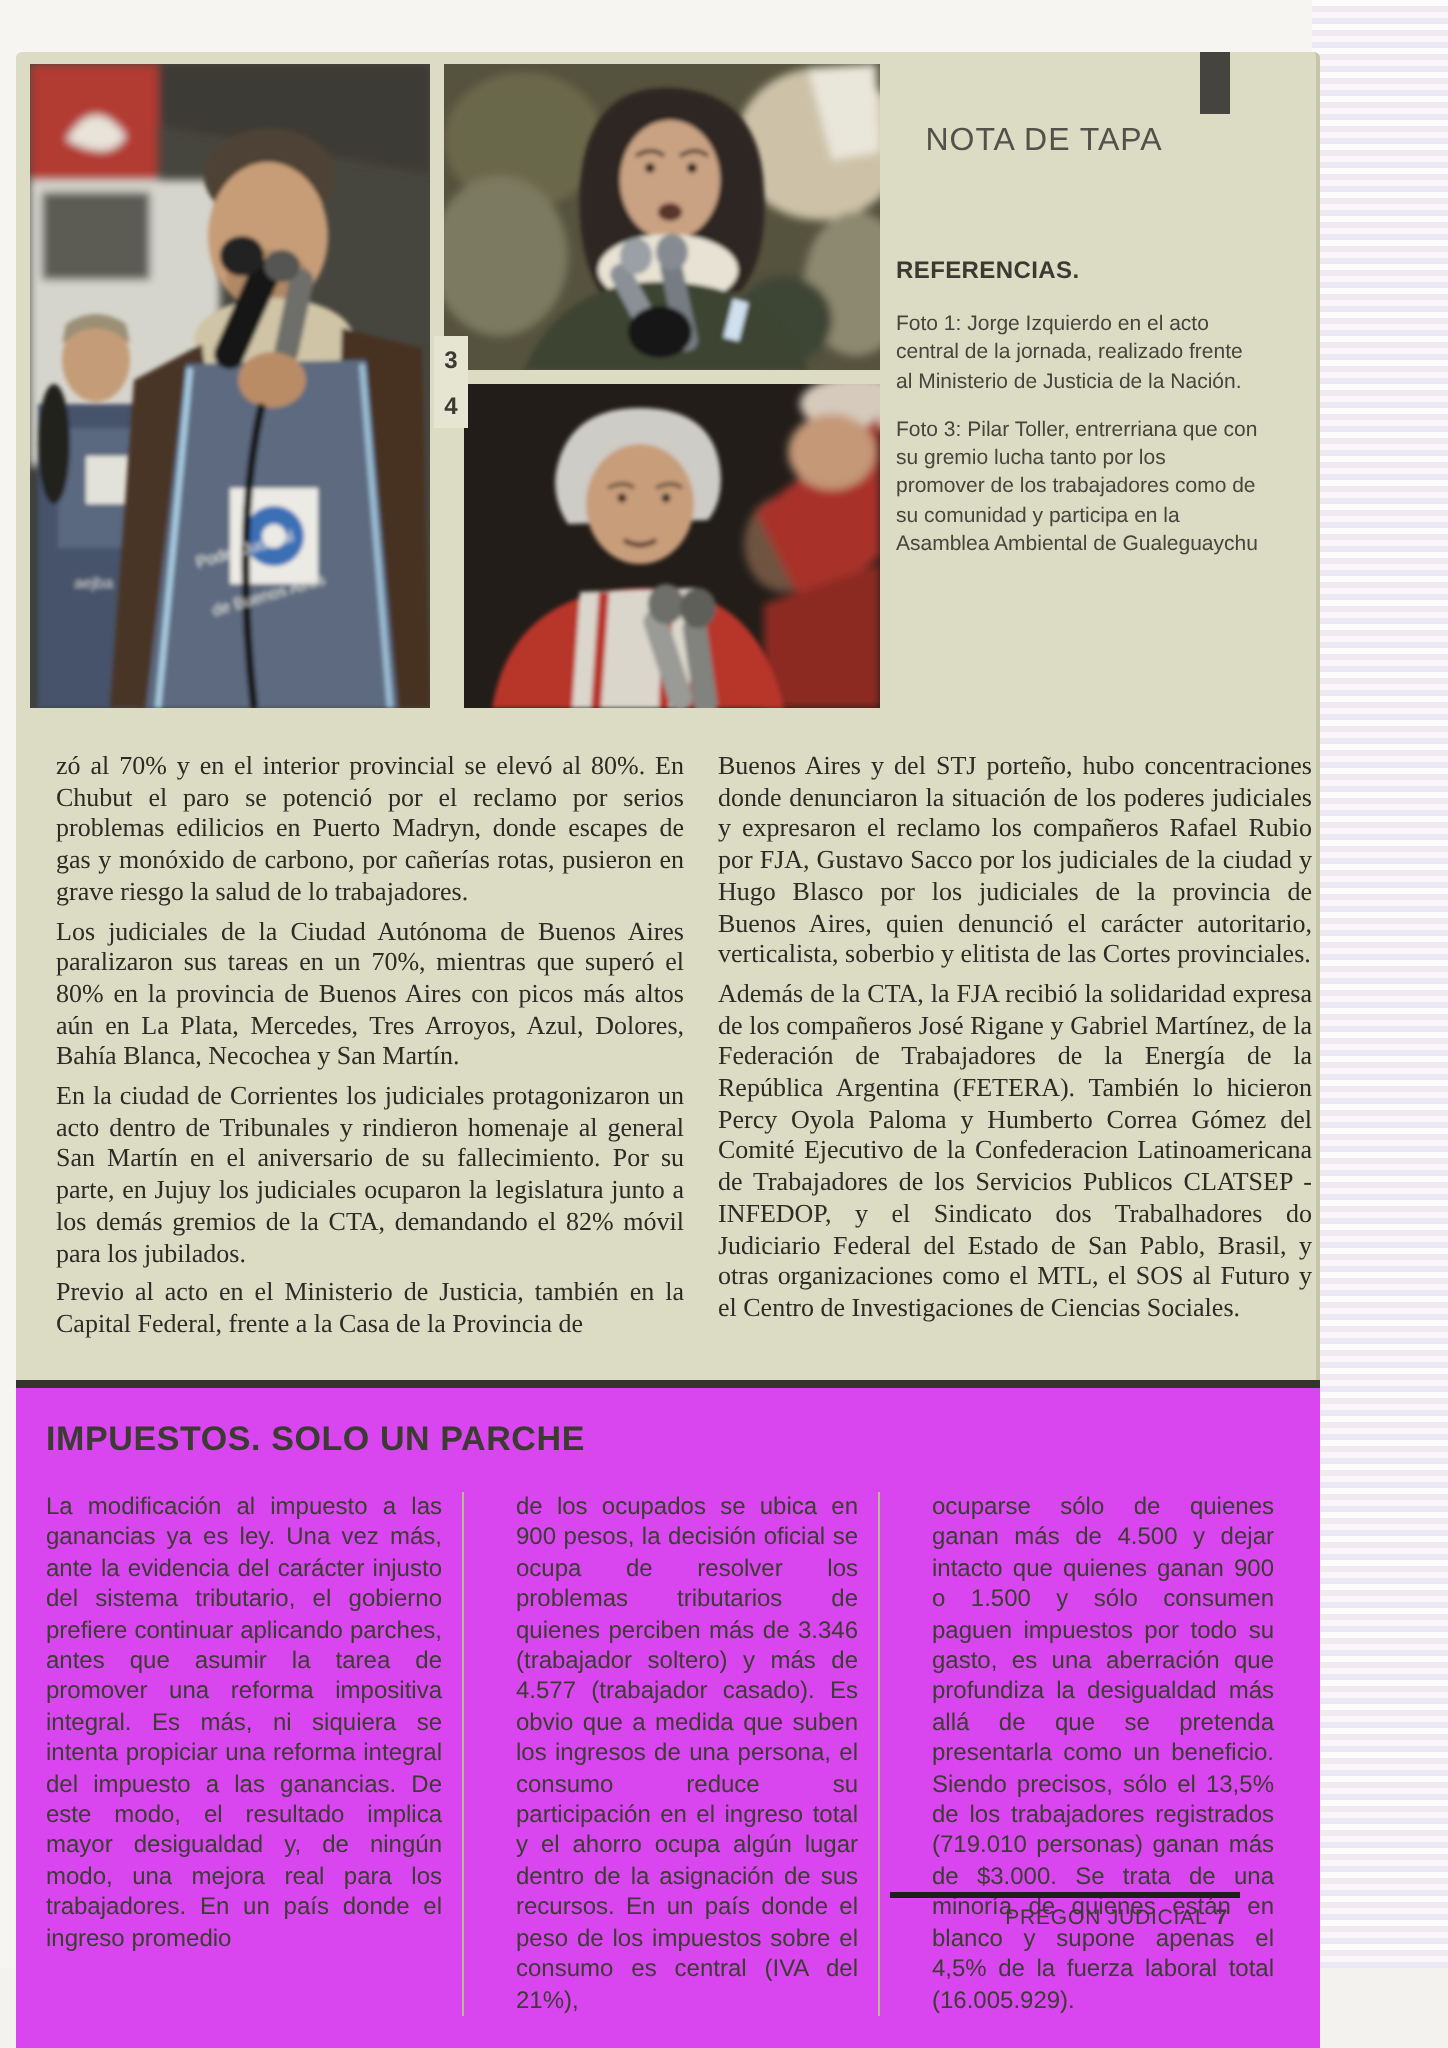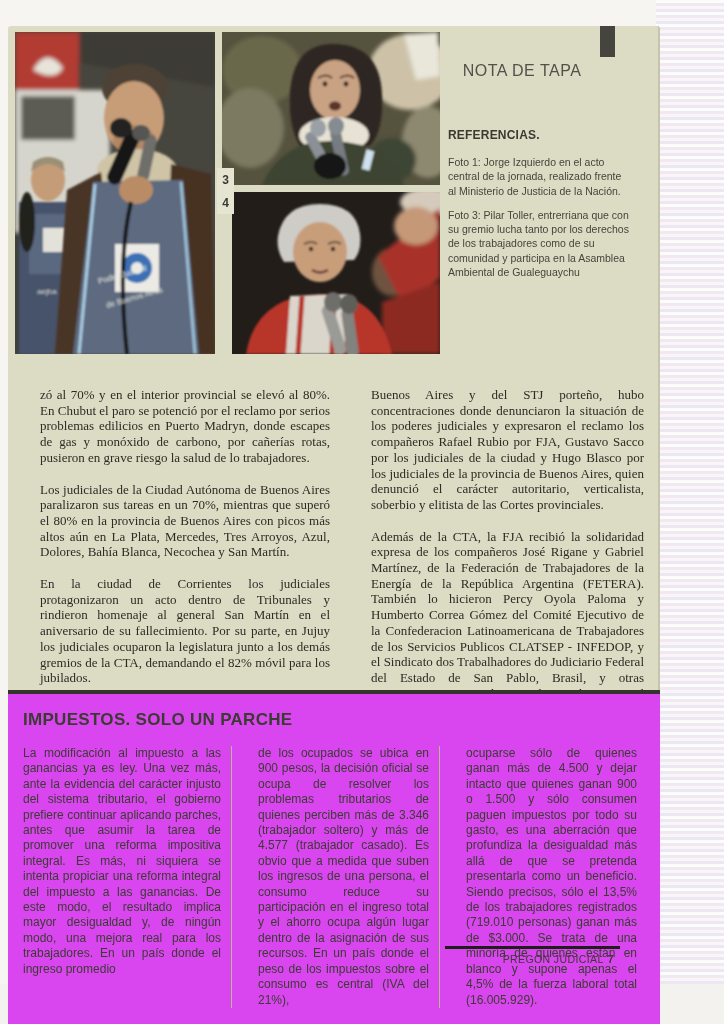--- a/index.html
+++ b/index.html
@@ -73,21 +73,21 @@
 
   .article {
     position: absolute; left: 16px; top: 345px; width: 636px;
     display: flex; gap: 9px;
     font-family: "Liberation Serif", serif;
     font-size: 13px; line-height: 15.7px; color: #2c2b25;
     text-align: justify;
   }
   .article .col-l { width: 322px; }
   .article .col-r { width: 305px; }
-  .article p { margin: 16px; }
+  .article p { margin: 4px; }
 
   .tax-section {
     position: absolute; left: 0; top: 664px; width: 652px; height: 372px;
     background: #d946ef;
     border-top: 4px solid #34342d;
     border-radius: 0 0 3px 3px;
   }
   .tax-title {
     position: absolute; left: 15px; top: 16px;
     font-size: 17px; font-weight: bold; color: #3b3b31; letter-spacing: 0.3px;
@@ -255,21 +255,21 @@
       <span>3</span>
       <span>4</span>
     </div>
 
     <div class="page-tab"></div>
     <div class="kicker">NOTA DE TAPA</div>
 
     <div class="references">
       <h3>REFERENCIAS.</h3>
       <p>Foto 1: Jorge Izquierdo en el acto central de la jornada, realizado frente al Ministerio de Justicia de la Nación.</p>
-      <p>Foto 3: Pilar Toller, entrerriana que con su gremio lucha tanto por los derechos de los trabajadores como de su comunidad y participa en la Asamblea Ambiental de Gualeguaychu</p>
+      <p>Foto 3: Pilar Toller, entrerriana que con su gremio lucha tanto por los promover de los trabajadores como de su comunidad y participa en la Asamblea Ambiental de Gualeguaychu</p>
     </div>
 
     <div class="article">
       <div class="col-l">
         <p>zó al 70% y en el interior provincial se elevó al 80%. En Chubut el paro se potenció por el reclamo por serios problemas edilicios en Puerto Madryn, donde escapes de gas y monóxido de carbono, por cañerías rotas, pusieron en grave riesgo la salud de lo trabajadores.</p>
         <p>Los judiciales de la Ciudad Autónoma de Buenos Aires paralizaron sus tareas en un 70%, mientras que superó el 80% en la provincia de Buenos Aires con picos más altos aún en La Plata, Mercedes, Tres Arroyos, Azul, Dolores, Bahía Blanca, Necochea y San Martín.</p>
         <p>En la ciudad de Corrientes los judiciales protagonizaron un acto dentro de Tribunales y rindieron homenaje al general San Martín en el aniversario de su fallecimiento. Por su parte, en Jujuy los judiciales ocuparon la legislatura junto a los demás gremios de la CTA, demandando el 82% móvil para los jubilados.</p>
         <p>Previo al acto en el Ministerio de Justicia, también en la Capital Federal, frente a la Casa de la Provincia de</p>
       </div>
       <div class="col-r">

